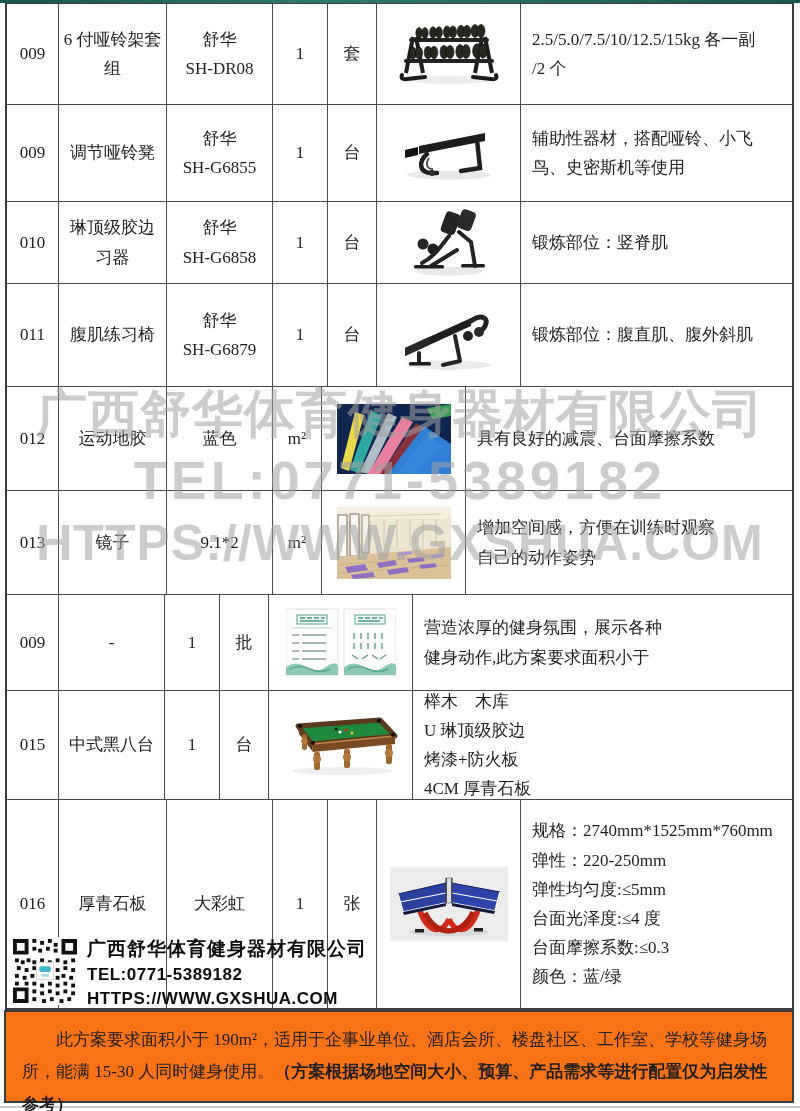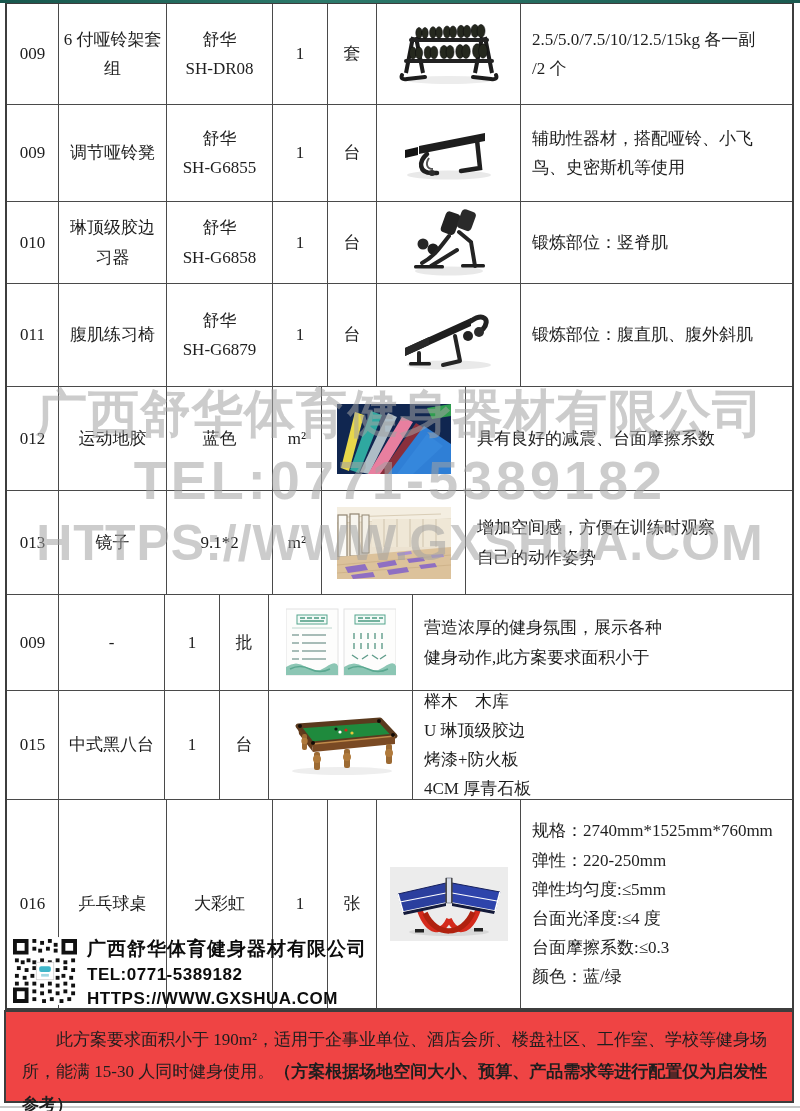--- a/index.html
+++ b/index.html
@@ -30,21 +30,21 @@
   #wm2{top:449px;font-size:54px;letter-spacing:4px;}
   #wm3{top:514px;font-size:50px;letter-spacing:1px;}
   
   .company{position:absolute;left:13px;top:937px;display:flex;gap:10px;align-items:flex-start;z-index:7;
       font-family:"Liberation Sans","DejaVu Sans",sans-serif;color:#0d0d0d;}
   .qr{width:64px;height:68px;flex:0 0 auto;}
   .cname{font-size:19px;font-weight:bold;letter-spacing:1px;line-height:1.25;}
   .ctel,.curl{font-size:17px;font-weight:bold;letter-spacing:.5px;margin-top:4px;line-height:1.2;}
   
   .note{position:absolute;left:4px;top:1010px;width:790px;height:93px;border:2px solid #3d3d3d;
-        box-sizing:border-box;padding:12px 16px 0 16px;font-size:17px;line-height:1.9;z-index:2;background:#ef4444;}
+        box-sizing:border-box;padding:12px 16px 0 16px;font-size:17px;line-height:1.9;z-index:2;background:#f97316;}
   .note p{margin:0;text-indent:2em;}
   .note b{font-family:"Liberation Sans","DejaVu Sans",sans-serif;font-weight:bold;}
 </style>
 </head>
 <body>
 
 <div class="page">
   <div class="topedge"></div>
 
   <div class="wm" id="wm1">广西舒华体育健身器材有限公司</div>
@@ -283,21 +283,21 @@
         </svg>
       </div>
       <div class="cell c7 pre">榉木　木库
 U 琳顶级胶边
 烤漆+防火板
 4CM 厚青石板</div>
     </div>
 
     <div class="row" style="height:208px">
       <div class="cell c1">016</div>
-      <div class="cell c2 pre">乒乓球桌</div>
+      <div class="cell c2 pre">厚青石板</div>
       <div class="cell c3 pre">大彩虹</div>
       <div class="cell c4">1</div>
       <div class="cell c5">张</div>
       <div class="cell c6">
         <svg class="img" width="118" height="74" viewBox="0 0 118 74">
           <rect width="118" height="74" fill="#ececec"></rect>
           <ellipse cx="59" cy="65" rx="40" ry="4" fill="#d8d8d8"></ellipse>
           <path d="M30,44 C38,66 52,68 59,52 M88,43 C80,66 66,68 59,52" stroke="#d42a1c" stroke-width="5.5" fill="none"></path>
           <path d="M35,46 C46,70 72,70 83,45" stroke="#b0210f" stroke-width="5.5" fill="none"></path>
           <rect x="25" y="62" width="9" height="3.5" fill="#222"></rect>

